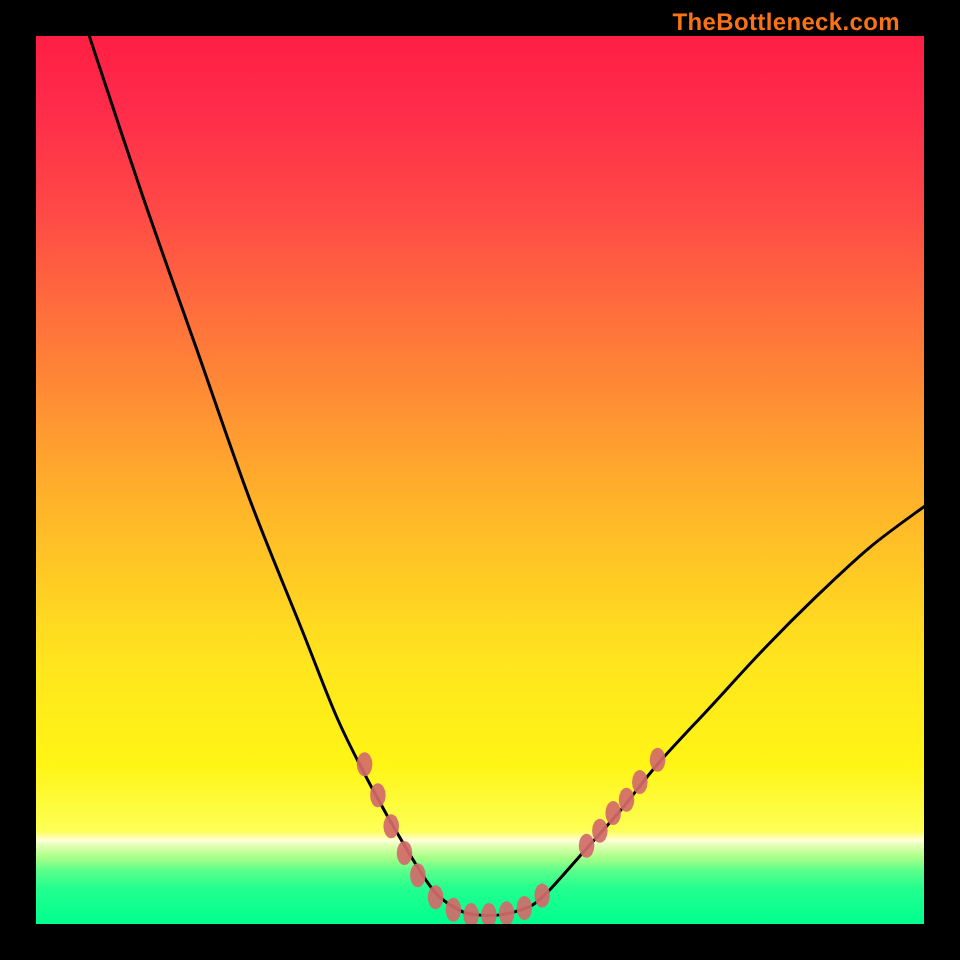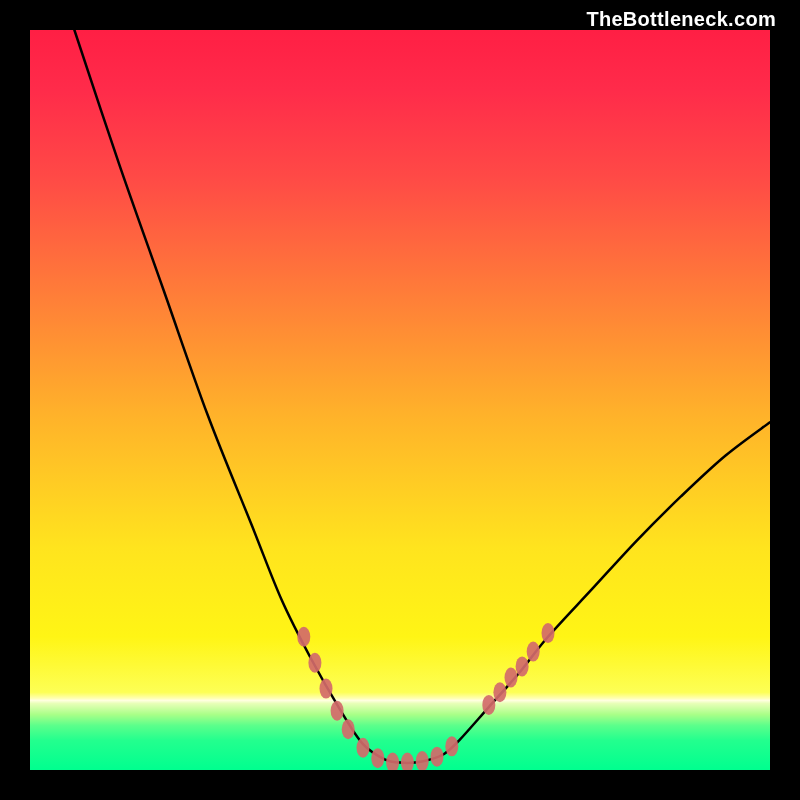--- a/index.html
+++ b/index.html
@@ -44,23 +44,23 @@
       #e8ffb8 91.0%,
       #a9ff88 92.5%,
       #5bff8b 94%,
       #23ff8e 96%,
       #00ff8f 100%
     );
   }
   .watermark-wrap {
     position: absolute;
     top: 9px;
-    right: 24px;
+    right: 50px;
     z-index: 5;
-    color: #ffffff;
+    color: #f97316;
     font: 600 20px/1 "Arial", "Helvetica", sans-serif;
     letter-spacing: 0.3px;
   }
   svg.curve {
     position: absolute;
     inset: 0;
     width: 740px;
     height: 740px;
     overflow: visible;
   }

